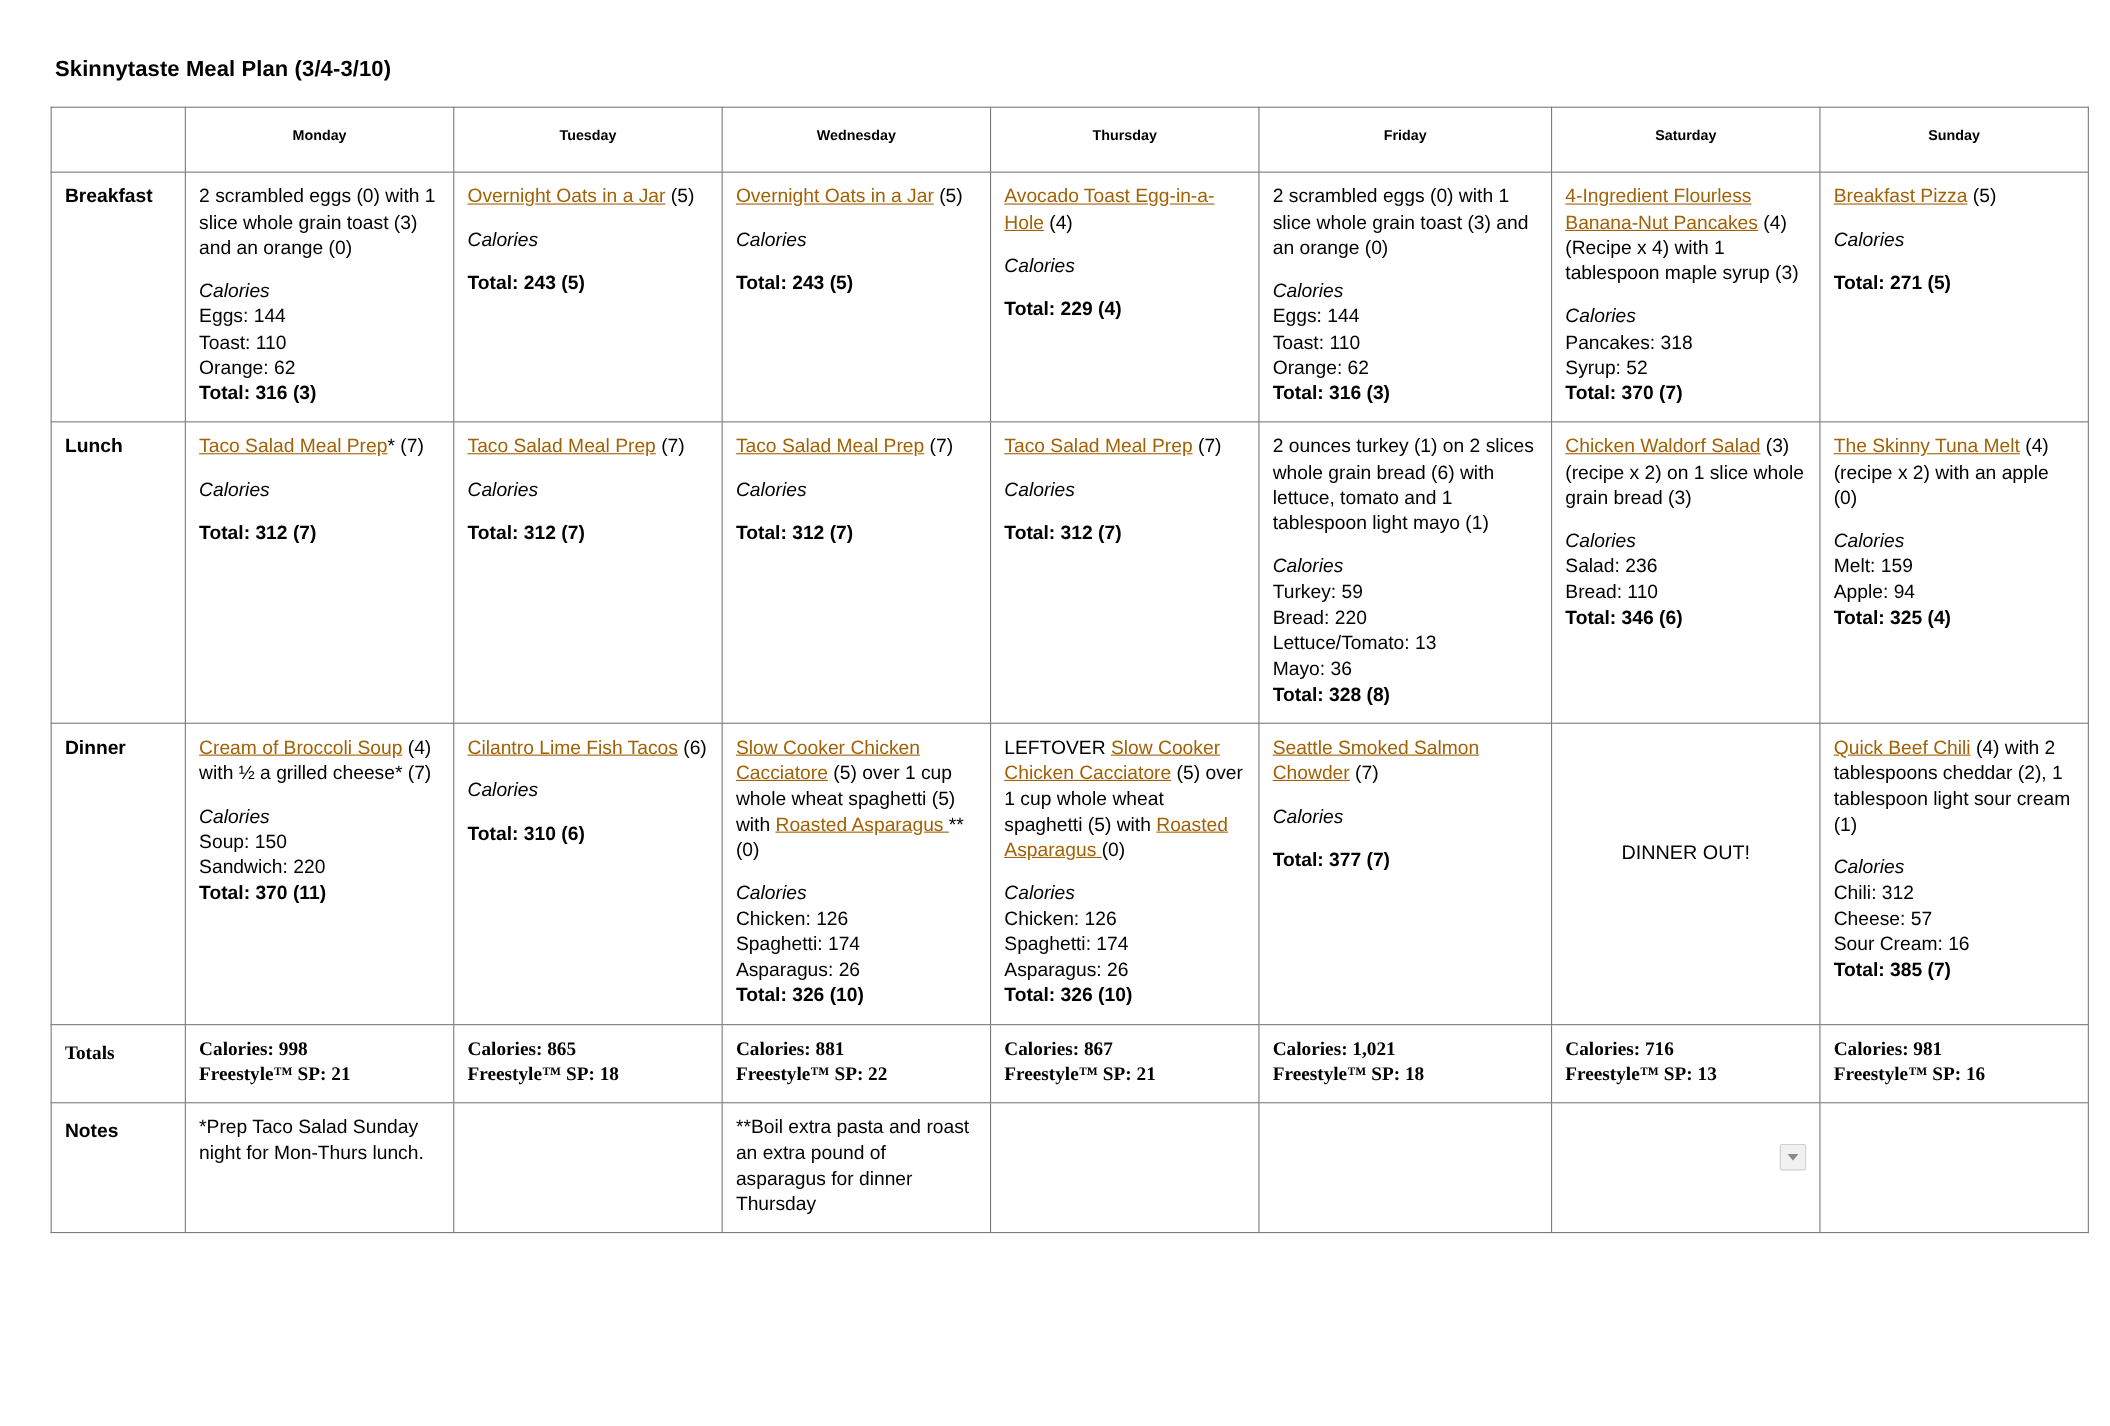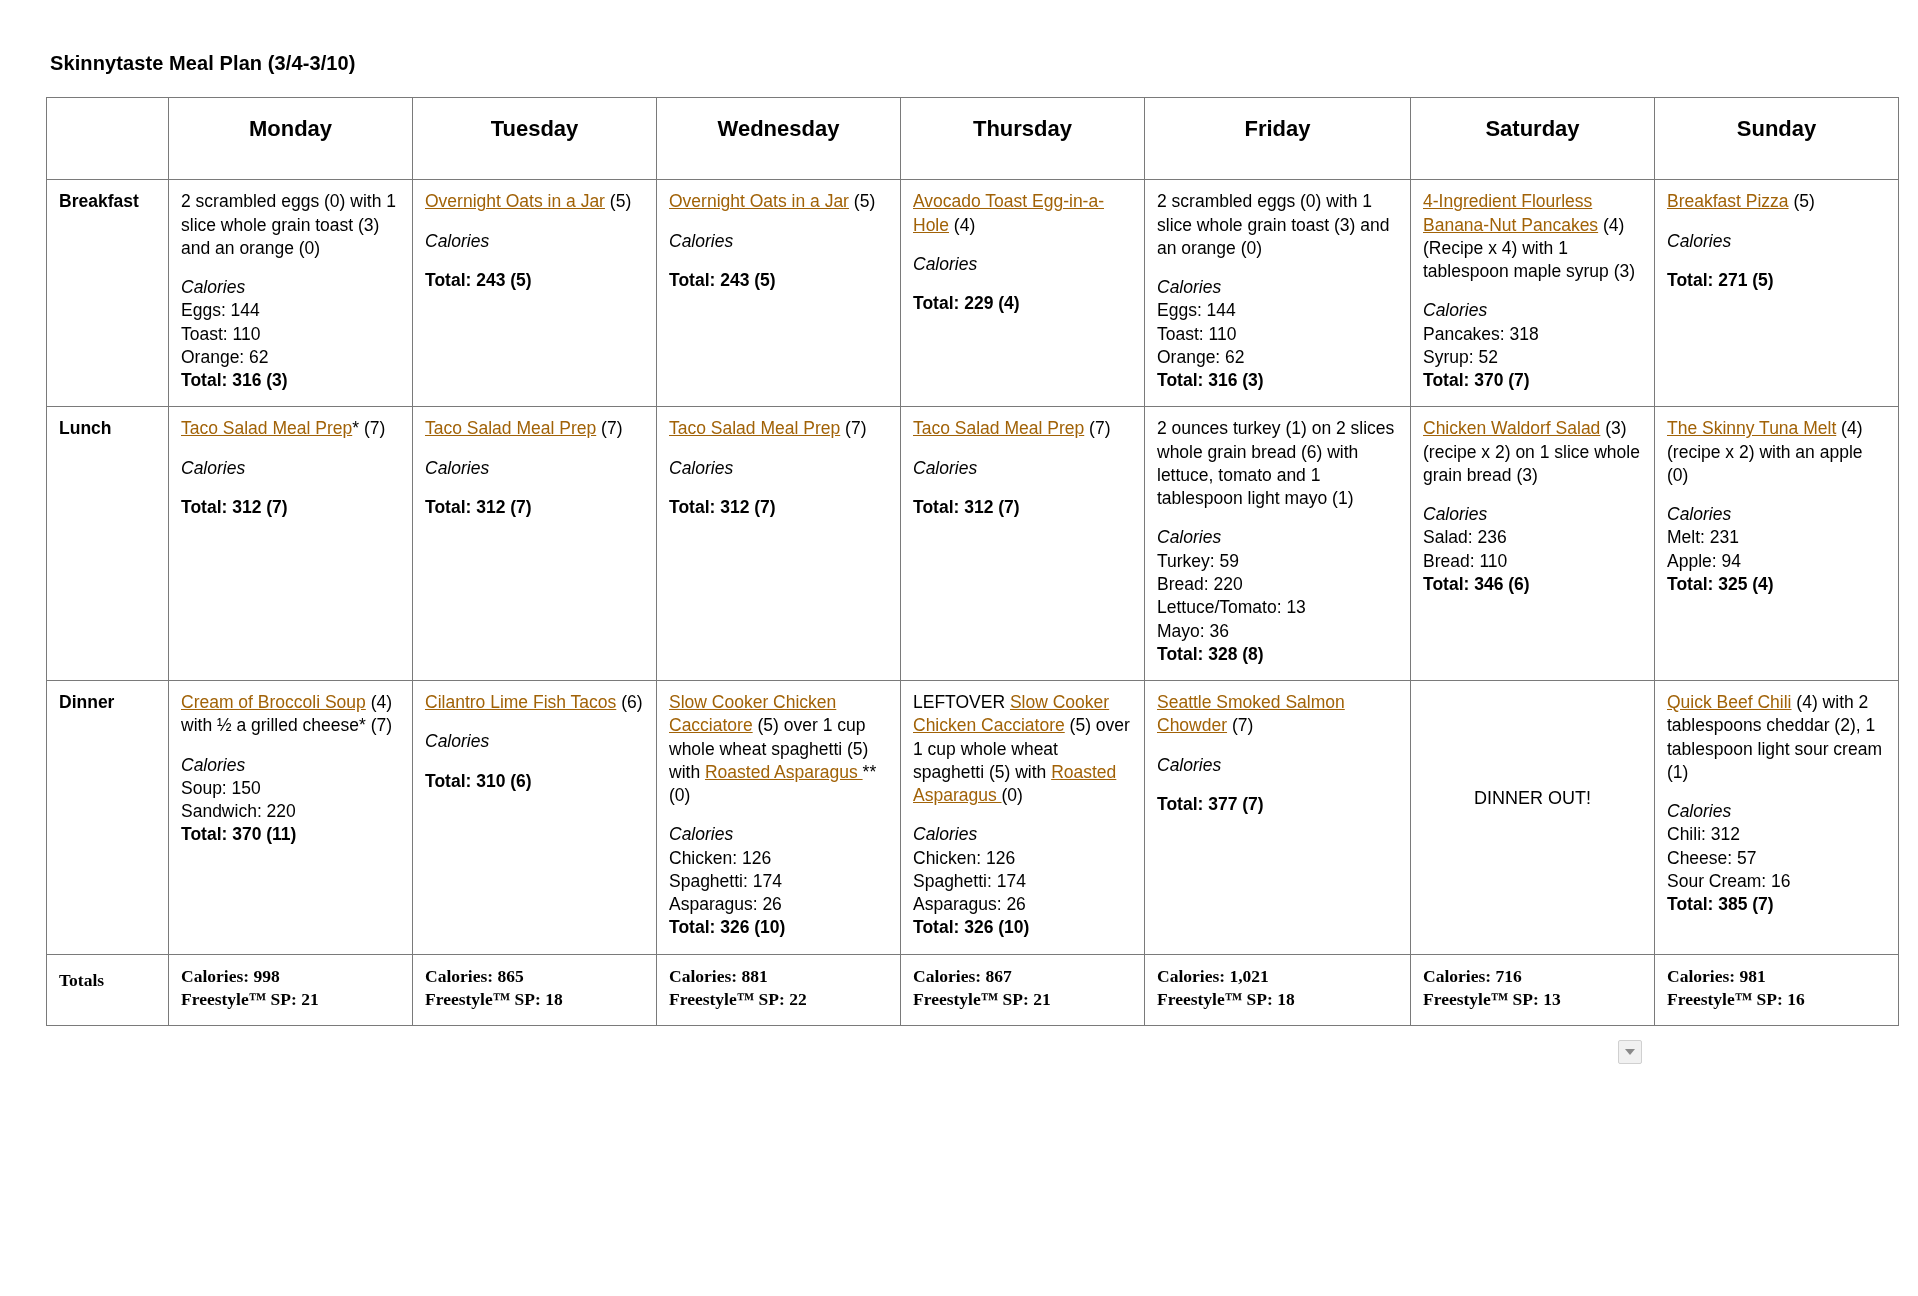--- a/index.html
+++ b/index.html
@@ -35,22 +35,22 @@
   table.plan td, table.plan th {
     border: 1px solid #7a7a7a;
     vertical-align: top;
     padding: 10px 12px 14px 12px;
     font-size: 17.5px;
     line-height: 1.33;
   }
   table.plan th.dayhead {
     text-align: center;
     font-weight: bold;
-    font-size: 22px;
-    padding: 16px 8px 36px 8px;
+    font-size: 13px;
+    padding: 16px 8px 25px 8px;
     vertical-align: middle;
   }
   col.rowlabel { width: 122px; }
   col.day { width: 244px; }
   col.day-fri { width: 266px; }
   td.rowlabel {
     font-weight: bold;
     font-size: 18px;
     padding-top: 14px;
   }
@@ -249,21 +249,21 @@
               <div>Salad: 236</div>
               <div>Bread: 110</div>
               <div class="bold">Total: 346 (6)</div>
             </div>
         </td>
         <td>
           <div class="meal-cell">
               <div><span class="lnk">The Skinny Tuna Melt</span> (4) (recipe x 2)  with an apple (0)</div>
               <div class="gap"></div>
               <div class="ital">Calories</div>
-              <div>Melt: 231</div>
+              <div>Melt: 159</div>
               <div>Apple: 94</div>
               <div class="bold">Total: 325 (4)</div>
             </div>
         </td>
       </tr>
 
       <tr>
         <td class="rowlabel">Dinner</td>
         <td>
           <div class="meal-cell">
@@ -358,20 +358,30 @@
         <td>
           <div class="bold">Calories: 716</div>
           <div class="bold">Freestyle™ SP: 13</div>
         </td>
         <td>
           <div class="bold">Calories: 981</div>
           <div class="bold">Freestyle™ SP: 16</div>
         </td>
       </tr>
 
+      <tr class="notes-row">
+        <td class="rowlabel">Notes</td>
+        <td>*Prep Taco Salad Sunday night for Mon-Thurs lunch.</td>
+        <td></td>
+        <td>**Boil extra pasta and roast an extra pound of asparagus for dinner Thursday</td>
+        <td></td>
+        <td></td>
+        <td></td>
+        <td></td>
+      </tr>
     </tbody>
   </table>
 
   <div class="scroll-marker">
     <svg width="10" height="8" viewBox="0 0 10 8" aria-hidden="true">
       <polygon points="0,1 10,1 5,7" fill="#8a8a8a"></polygon>
     </svg>
   </div>
 
 </div>

